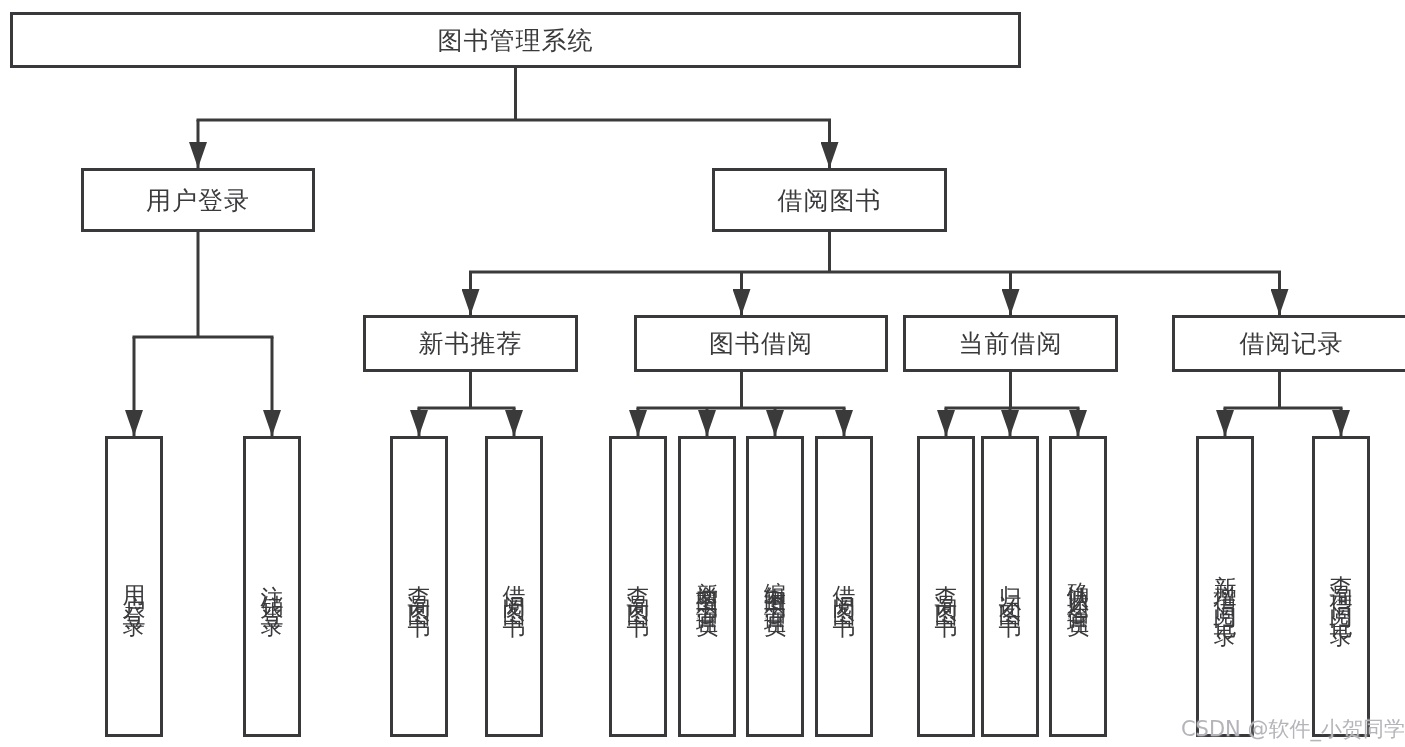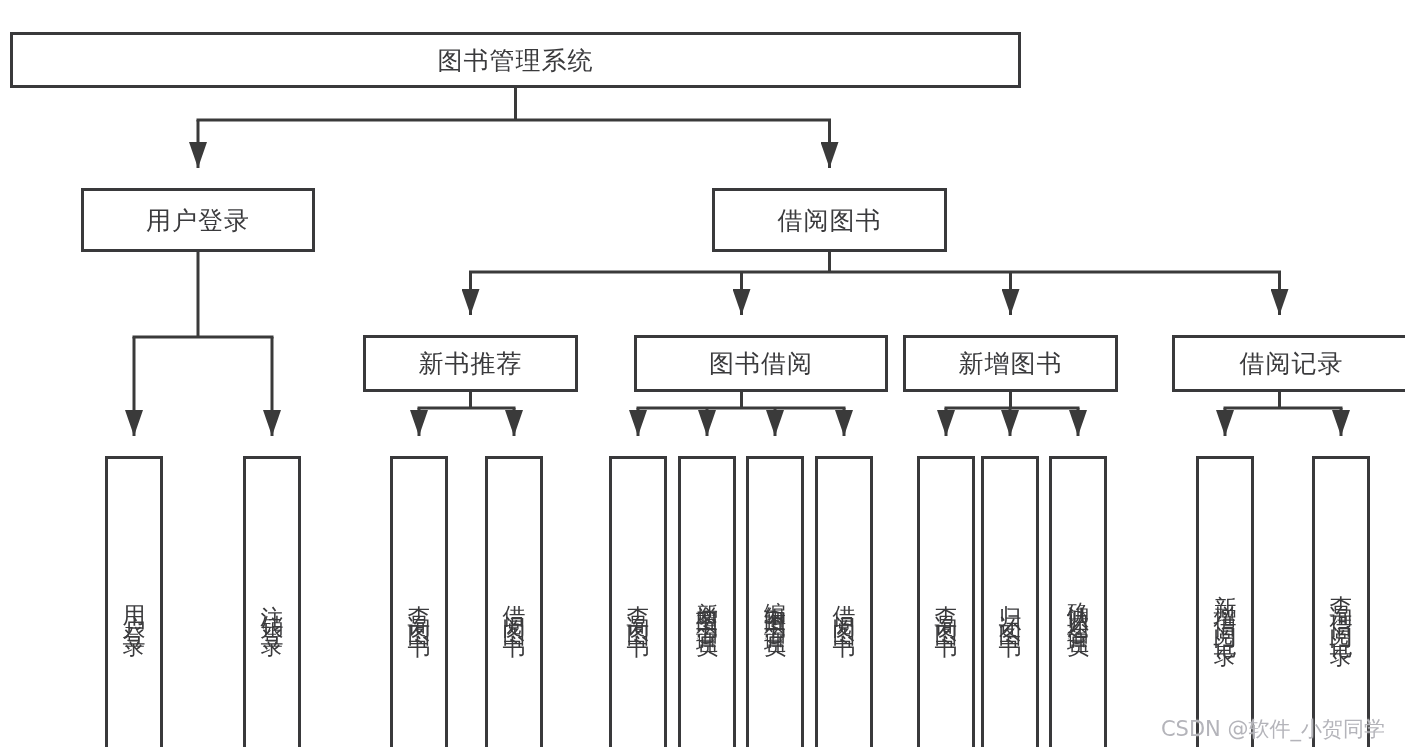--- a/index.html
+++ b/index.html
@@ -26,21 +26,20 @@
   .box {
     position: absolute;
     box-sizing: border-box;
     border: 3px solid #39393b;
     background: #ffffff;
     display: flex;
     align-items: center;
     justify-content: center;
     color: #3a3a3c;
     z-index: 1;
-    margin-top: 20px;
   }
   .hbox {
     font-size: 25px;
     letter-spacing: 1px;
     white-space: nowrap;
   }
   .leaf {
     width: 58px;
     height: 301px;
     top: 436px;
@@ -52,21 +51,21 @@
     letter-spacing: 10px;
     line-height: 1;
     color: #3a3a3c;
   }
   .vtext.long {
     font-size: 22px;
     letter-spacing: 5px;
   }
   .watermark {
     position: absolute;
-    right: 20px;
+    right: 0;
     bottom: 4px;
     font-size: 21px;
     color: #b4b4ba;
     z-index: 3;
     white-space: nowrap;
     text-shadow: 0 0 2px #ffffff;
     text-align: right;
   }
 </style>
 </head>
@@ -135,21 +134,21 @@
     <span>借阅图书</span>
   </div>
 
   <div class="box hbox" style="left:363px; top:315px; width:215px; height:57px;">
     <span>新书推荐</span>
   </div>
   <div class="box hbox" style="left:634px; top:315px; width:254px; height:57px;">
     <span>图书借阅</span>
   </div>
   <div class="box hbox" style="left:903px; top:315px; width:215px; height:57px;">
-    <span>新增图书</span>
+    <span>当前借阅</span>
   </div>
   <div class="box hbox" style="left:1172px; top:315px; width:239px; height:57px;">
     <span>借阅记录</span>
   </div>
 
   <div class="box leaf" style="left:105px;">
     <span class="vtext">用户登录</span>
   </div>
   <div class="box leaf" style="left:243px;">
     <span class="vtext">注销登录</span>

